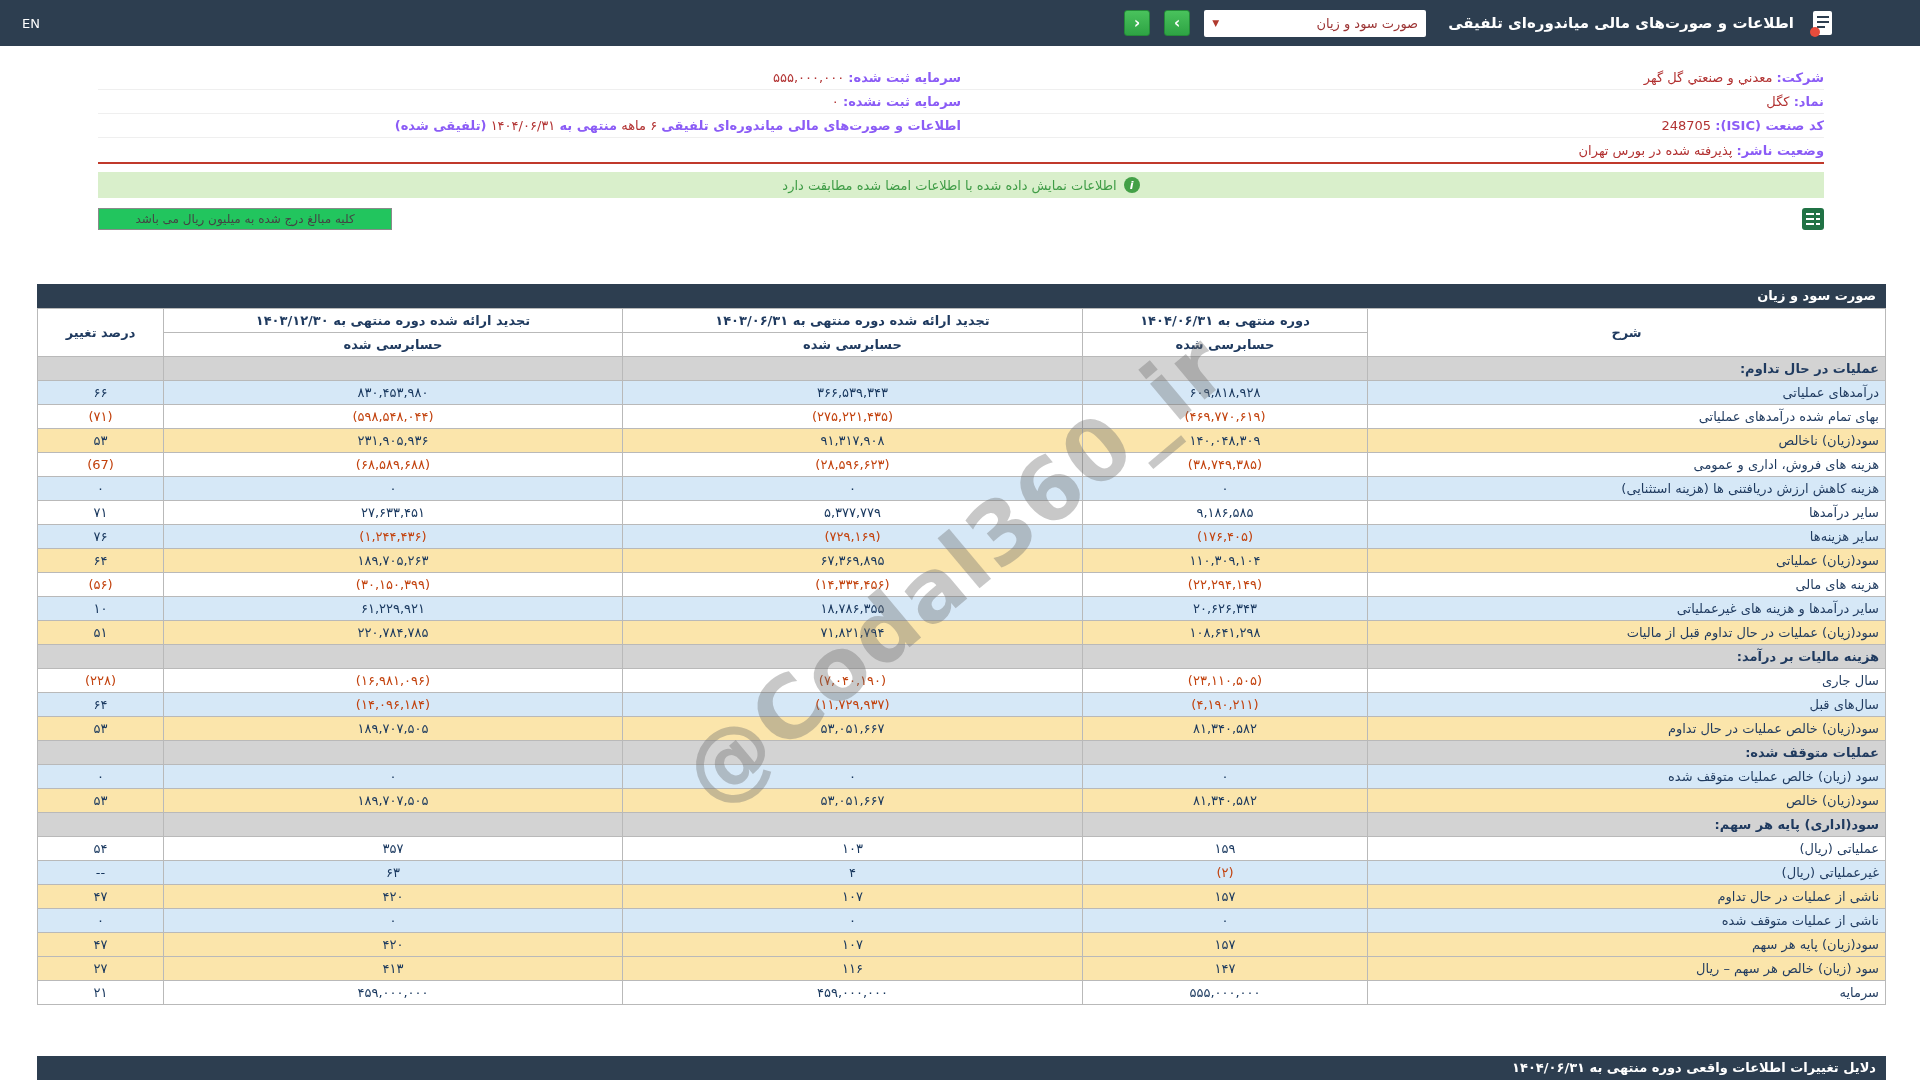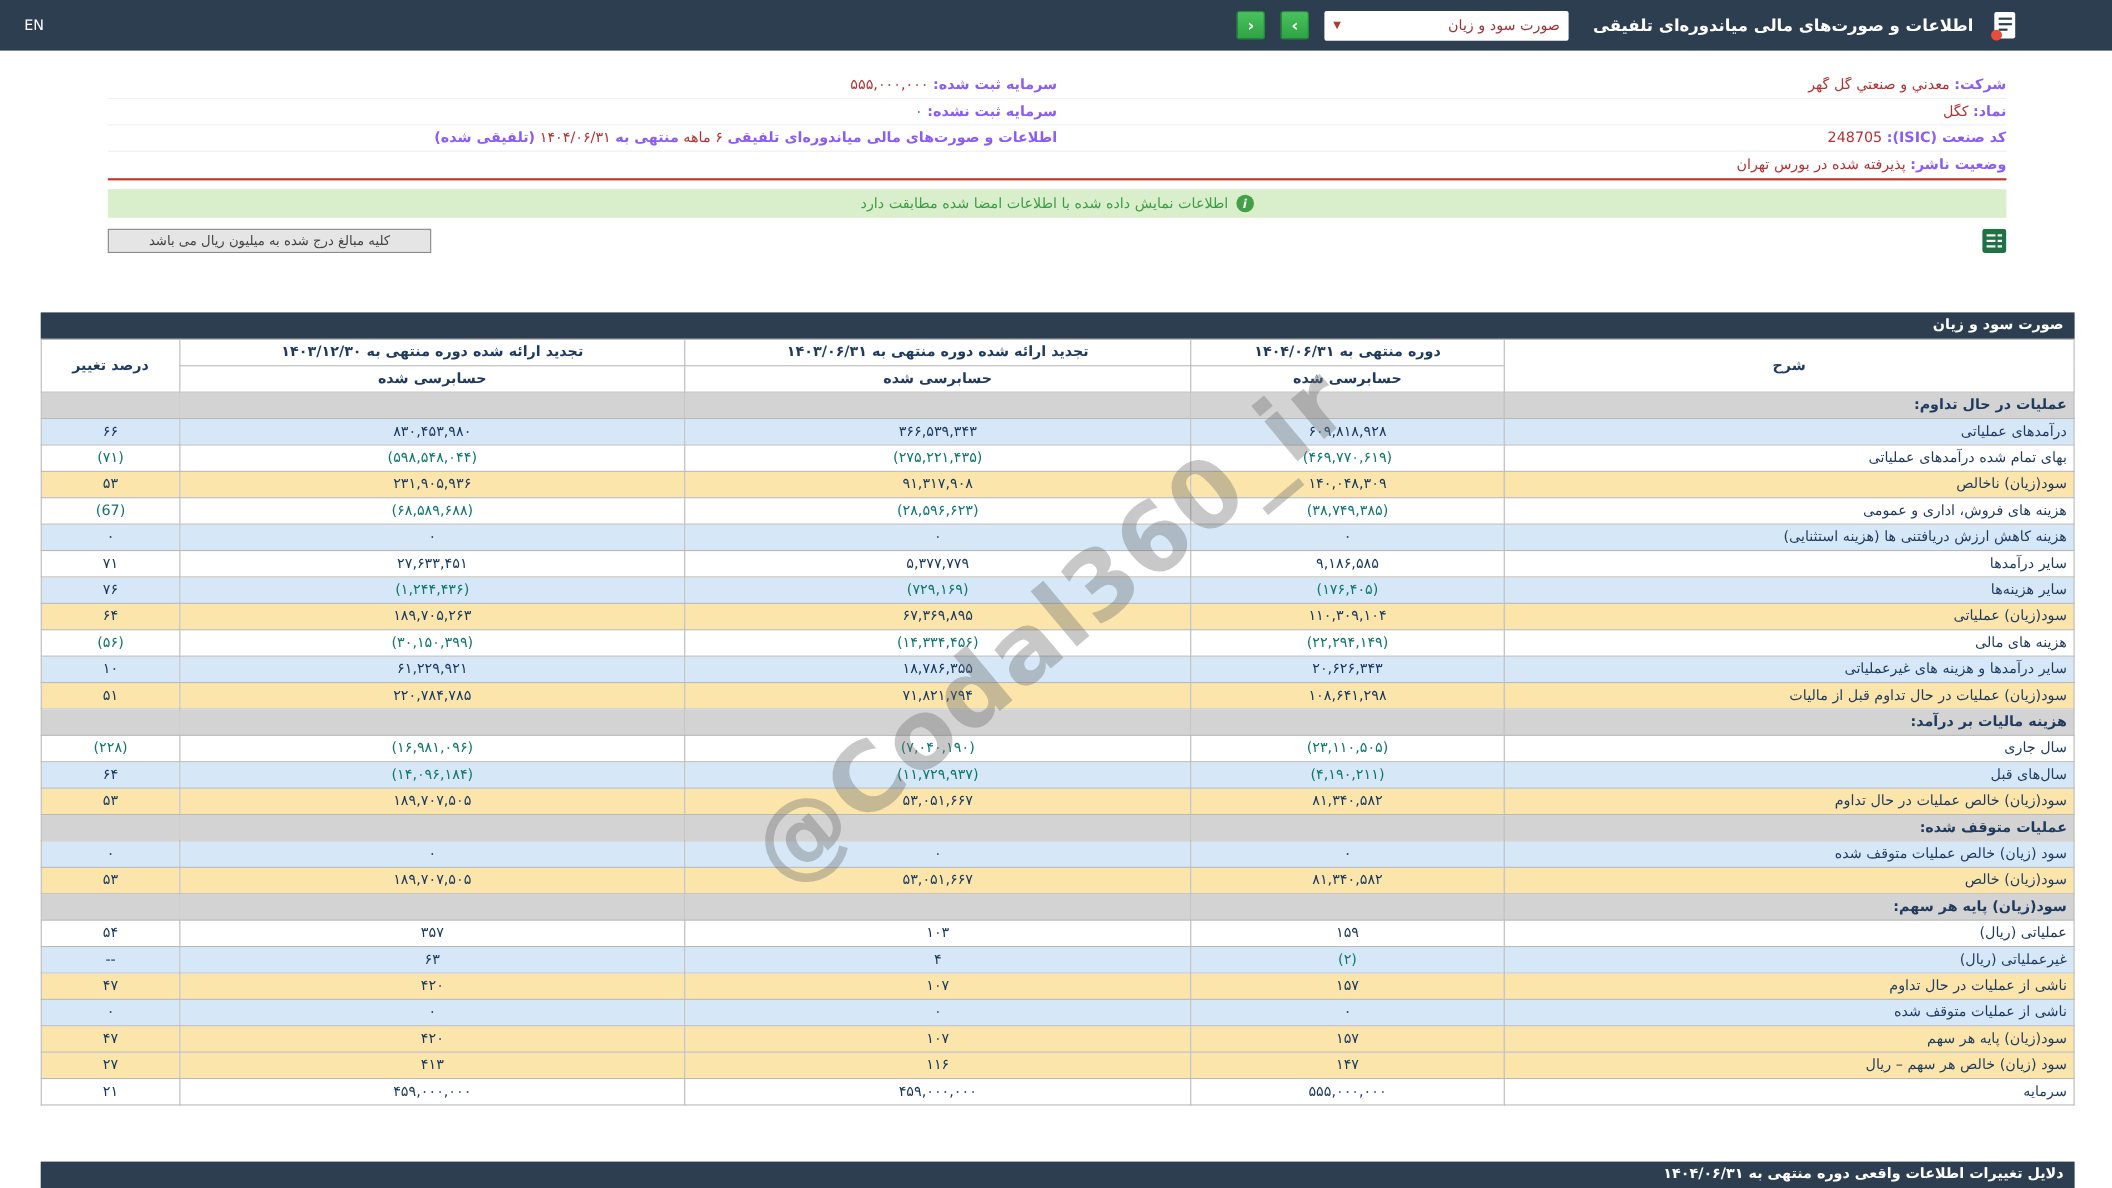--- a/index.html
+++ b/index.html
@@ -59,37 +59,37 @@
   .info-icon {
     width:16px; height:16px; border-radius:50%;
     background:#43a047; color:#fff; font-size:11px; font-weight:bold;
     display:flex; align-items:center; justify-content:center;
     font-style:italic;
   }
 
   
   .units-row { margin:10px 96px 0 98px; display:flex; justify-content:space-between; align-items:center; }
   .units-box {
-    width:294px; height:22px; border:1px solid #8a8a8a; background:#e5e5e5;
+    width:294px; height:22px; border:1px solid #8a8a8a; background:#22c55e;
     font-size:12px; color:#444; display:flex; align-items:center; justify-content:center;
   }
   .excel-icon { display:flex; cursor:pointer; }
 
   
   .statement { margin:54px 34px 0 37px; position:relative; }
   .stmt-title {
     background:#2d3e50; color:#fff; height:24px; line-height:24px;
     padding-right:10px; font-size:13px; font-weight:bold;
   }
   table.stmt { width:100%; border-collapse:collapse; table-layout:fixed; font-size:13px; }
   table.stmt th, table.stmt td { border:1px solid #b9b9b9; height:24px; padding:0 6px; overflow:hidden; white-space:nowrap; }
   table.stmt th { color:#1f3a5f; font-weight:bold; background:#fff; text-align:center; }
   td.desc { text-align:right; color:#1f3a5f; }
   td.num { text-align:center; direction:ltr; color:#17365d; }
-  td.num.neg { color:#0f766e; }
+  td.num.neg { color:#c2410c; }
   tr.r-white td { background:#ffffff; }
   tr.r-blue td { background:#d6e8f7; }
   tr.r-yellow td { background:#fbe5ab; }
   tr.r-section td { background:#d3d3d3; }
   tr.r-section td.desc { font-weight:bold; }
 
   
   .watermark {
     position:absolute; left:580px; top:236px;
     transform:rotate(-40deg);
@@ -342,21 +342,21 @@
           <td class="num">۰</td>
         </tr>
         <tr class="r-yellow">
           <td class="desc">سود(زیان) خالص</td>
           <td class="num">۸۱,۳۴۰,۵۸۲</td>
           <td class="num">۵۳,۰۵۱,۶۶۷</td>
           <td class="num">۱۸۹,۷۰۷,۵۰۵</td>
           <td class="num">۵۳</td>
         </tr>
         <tr class="r-section">
-          <td class="desc">سود(زیان) پایه هر سهم:</td>
+          <td class="desc">سود(اداری) پایه هر سهم:</td>
           <td class="num"></td>
           <td class="num"></td>
           <td class="num"></td>
           <td class="num"></td>
         </tr>
         <tr class="r-white">
           <td class="desc">عملیاتی (ریال)</td>
           <td class="num">۱۵۹</td>
           <td class="num">۱۰۳</td>
           <td class="num">۳۵۷</td>

